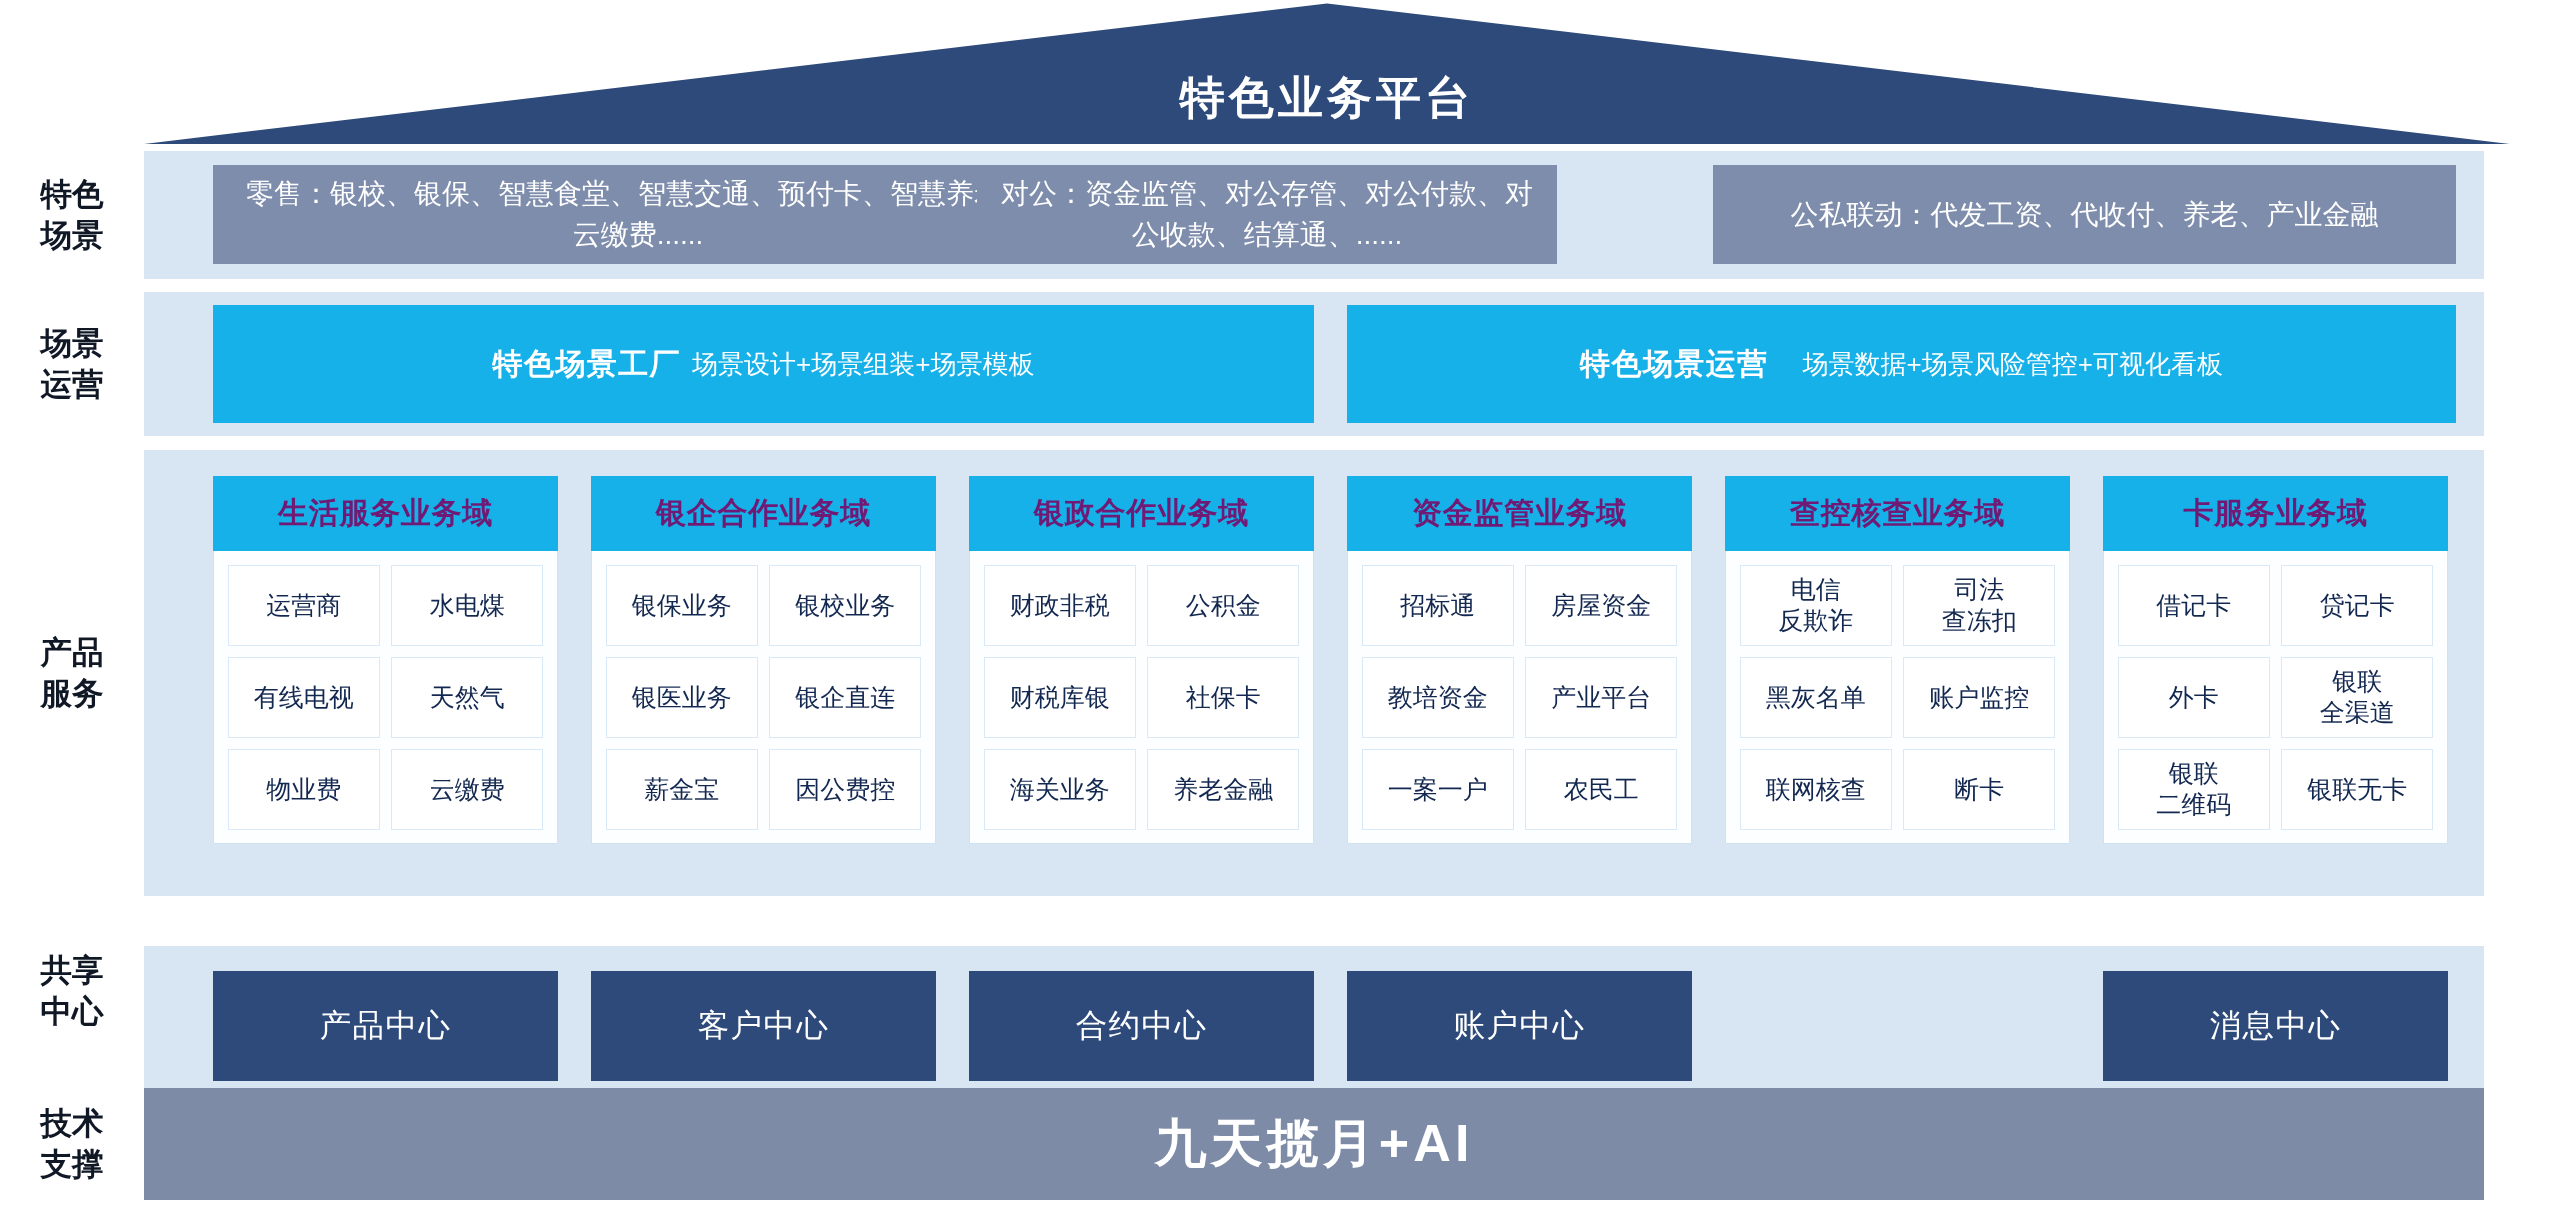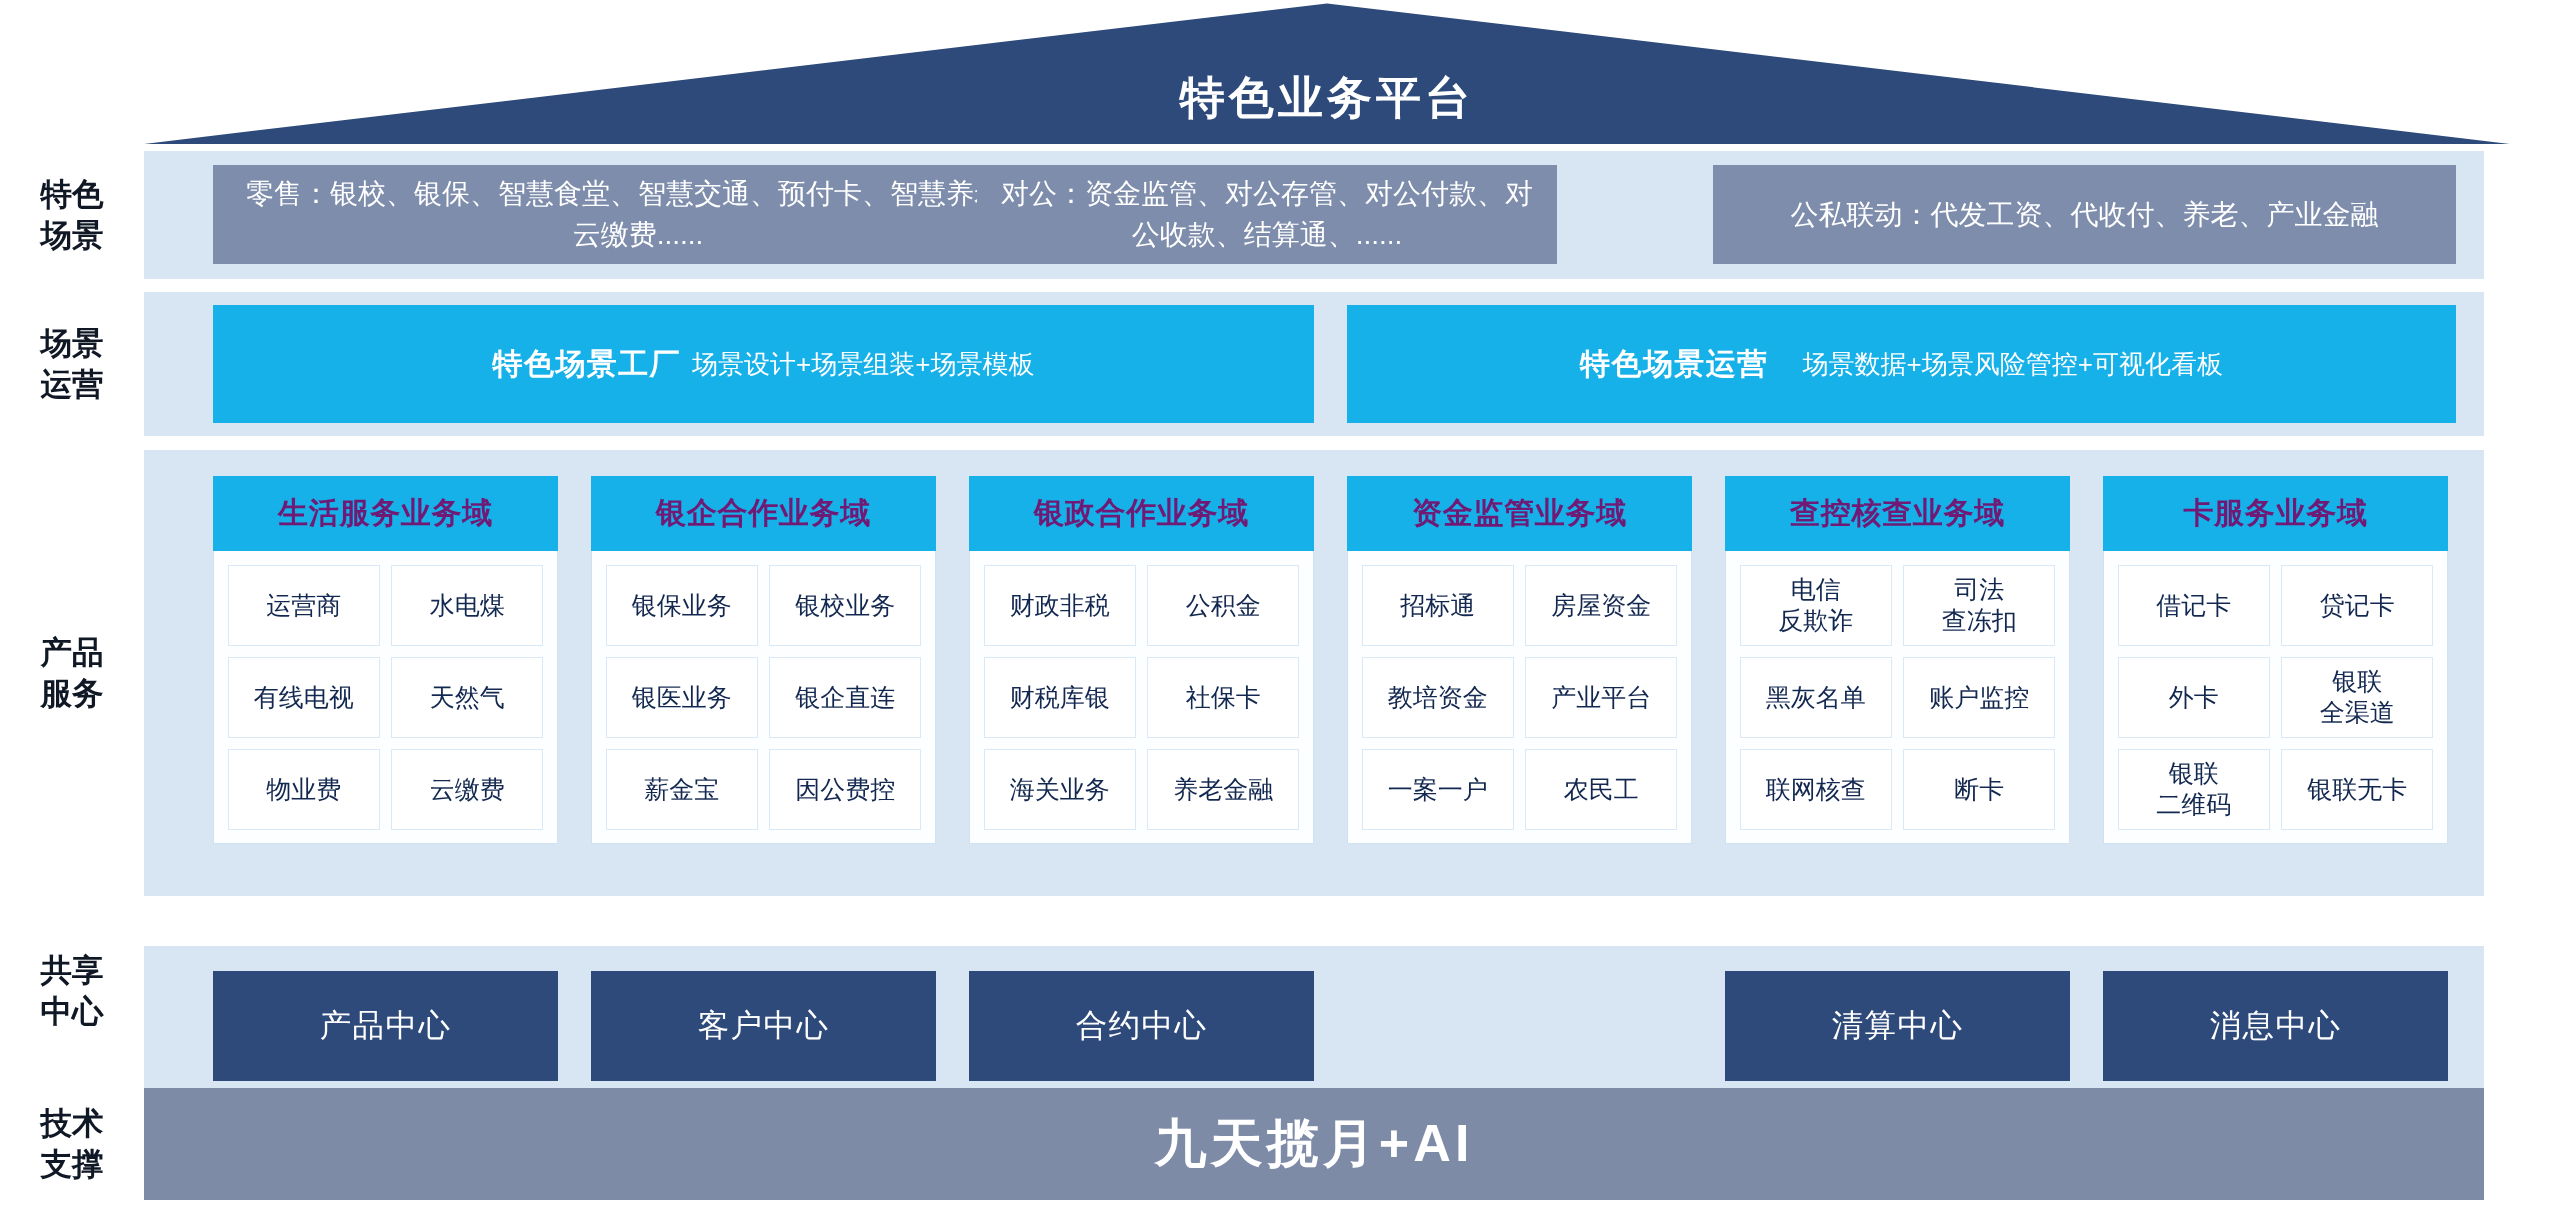--- a/index.html
+++ b/index.html
@@ -189,21 +189,21 @@
         <div class="cell">银联无卡</div>
       </div>
     </div>
 
   </div>
 
   <div class="band band4">
     <div class="center-box" style="left:69px">产品中心</div>
     <div class="center-box" style="left:447px">客户中心</div>
     <div class="center-box" style="left:825px">合约中心</div>
-    <div class="center-box" style="left:1581px">清算中心</div>
+    <div class="center-box" style="left:1203px">账户中心</div>
     <div class="center-box" style="left:1959px">消息中心</div>
   </div>
 
   <div class="tech-bar">
     <div class="tech-title">九天揽月+AI</div>
   </div>
 
 </div>
 
 

